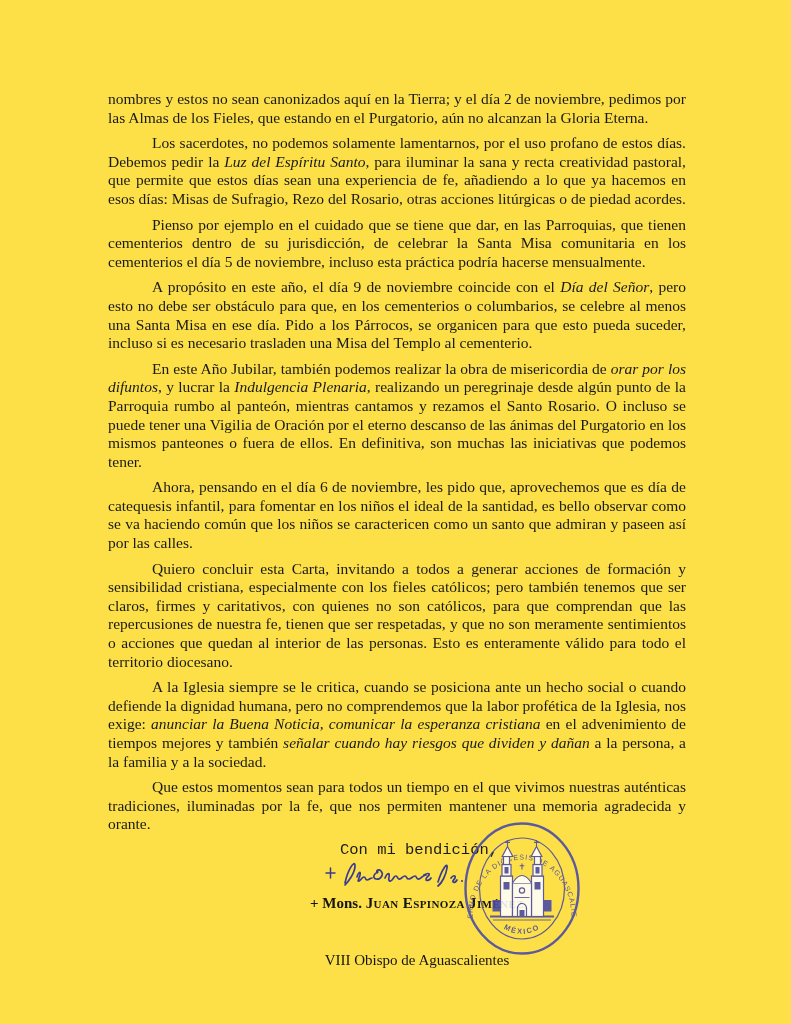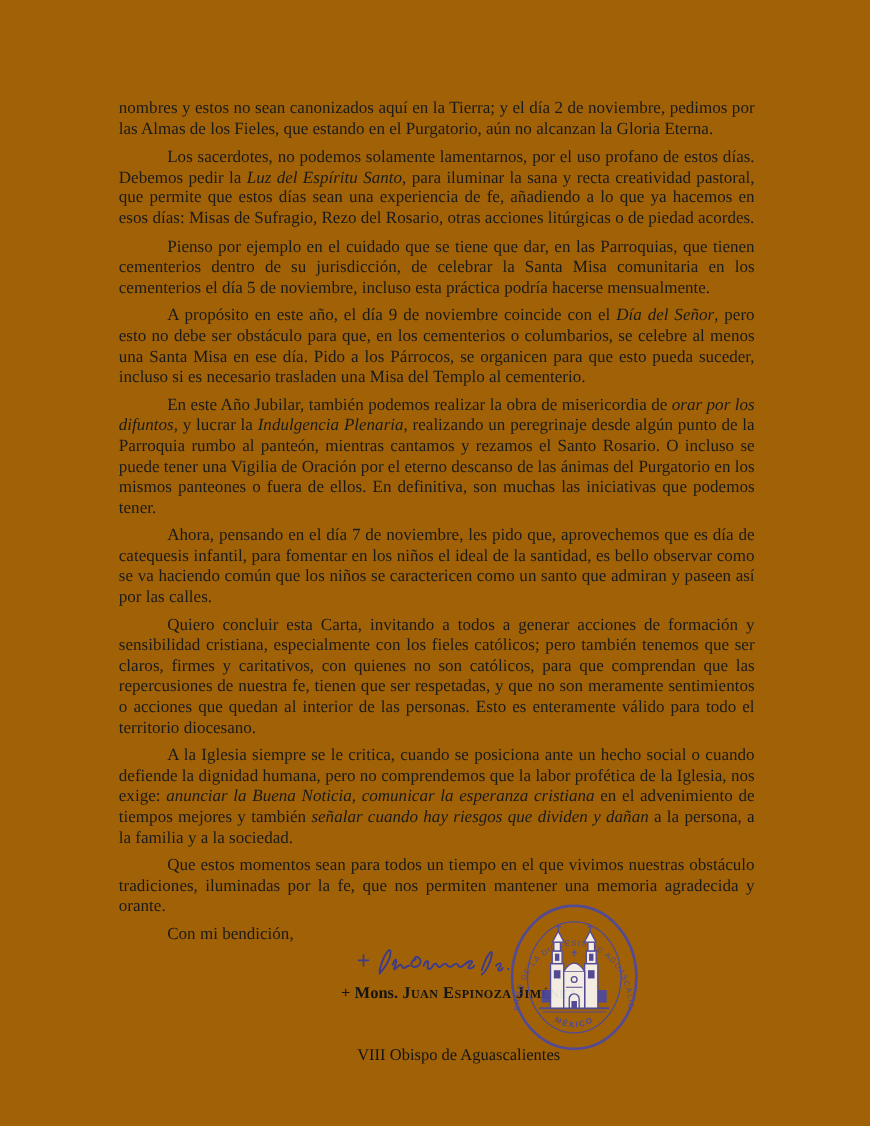--- a/index.html
+++ b/index.html
@@ -1,33 +1,33 @@
 <!DOCTYPE html>
 <html><head>
 <meta charset="utf-8">
 <style>
   html,body{margin:0;padding:0;background:#888;}
   .page{
     position:relative;
     width:791px;height:1024px;
-    background:#a16207;
+    background:#fde047;
     overflow:hidden;
     font-family:"Liberation Serif", serif;
   }
   .body-text{
     position:absolute;
     left:108px;top:90px;width:578px;
     font-size:15.5px;line-height:18.6px;
     color:#1a1a1a;
     text-align:justify;
   }
   .para{margin:0 0 7px 0;text-indent:44px;}
   .para.no-indent{text-indent:0;}
   .para i{}
-  .closing{margin-top:4px;text-align:left;}
+  .closing{margin-top:4px;text-align:center;font-family:Liberation Mono, monospace;}
   .sig-script{position:absolute;left:314px;top:851px;width:156px;height:44px;}
   .sig-lines{
     position:absolute;left:252px;top:893px;width:330px;
     text-align:center;color:#141414;
   }
   .sig-name{
     font-size:15px;font-weight:bold;line-height:21px;
     white-space:nowrap;
   }
   .sig-name .caps{font-variant:small-caps;letter-spacing:.4px;}
@@ -39,24 +39,24 @@
 
 <div class="page">
 
   <div class="body-text">
     <div id="paragraphs-slot">
         <p class="para no-indent"><span>nombres y estos no sean canonizados aquí en la Tierra; y el día 2 de noviembre, pedimos por las Almas de los Fieles, que estando en el Purgatorio, aún no alcanzan la Gloria Eterna.</span></p>
         <p class="para"><span>Los sacerdotes, no podemos solamente lamentarnos, por el uso profano de estos días. Debemos pedir la </span><i>Luz del Espíritu Santo</i><span>, para iluminar la sana y recta creatividad pastoral, que permite que estos días sean una experiencia de fe, añadiendo a lo que ya hacemos en esos días: Misas de Sufragio, Rezo del Rosario, otras acciones litúrgicas o de piedad acordes.</span></p>
         <p class="para"><span>Pienso por ejemplo en el cuidado que se tiene que dar, en las Parroquias, que tienen cementerios dentro de su jurisdicción, de celebrar la Santa Misa comunitaria en los cementerios el día 5 de noviembre, incluso esta práctica podría hacerse mensualmente.</span></p>
         <p class="para"><span>A propósito en este año, el día 9 de noviembre coincide con el </span><i>Día del Señor</i><span>, pero esto no debe ser obstáculo para que, en los cementerios o columbarios, se celebre al menos una Santa Misa en ese día. Pido a los Párrocos, se organicen para que esto pueda suceder, incluso si es necesario trasladen una Misa del Templo al cementerio.</span></p>
         <p class="para"><span>En este Año Jubilar, también podemos realizar la obra de misericordia de </span><i>orar por los difuntos</i><span>, y lucrar la </span><i>Indulgencia Plenaria</i><span>, realizando un peregrinaje desde algún punto de la Parroquia rumbo al panteón, mientras cantamos y rezamos el Santo Rosario. O incluso se puede tener una Vigilia de Oración por el eterno descanso de las ánimas del Purgatorio en los mismos panteones o fuera de ellos. En definitiva, son muchas las iniciativas que podemos tener.</span></p>
-        <p class="para"><span>Ahora, pensando en el día 7 de noviembre, les pido que, aprovechemos que es día de catequesis infantil, para fomentar en los niños el ideal de la santidad, es bello observar como se va haciendo común que los niños se caractericen como un santo que admiran y paseen así por las calles.</span></p>
+        <p class="para"><span>Ahora, pensando en el día 6 de noviembre, les pido que, aprovechemos que es día de catequesis infantil, para fomentar en los niños el ideal de la santidad, es bello observar como se va haciendo común que los niños se caractericen como un santo que admiran y paseen así por las calles.</span></p>
         <p class="para"><span>Quiero concluir esta Carta, invitando a todos a generar acciones de formación y sensibilidad cristiana, especialmente con los fieles católicos; pero también tenemos que ser claros, firmes y caritativos, con quienes no son católicos, para que comprendan que las repercusiones de nuestra fe, tienen que ser respetadas, y que no son meramente sentimientos o acciones que quedan al interior de las personas. Esto es enteramente válido para todo el territorio diocesano.</span></p>
         <p class="para"><span>A la Iglesia siempre se le critica, cuando se posiciona ante un hecho social o cuando defiende la dignidad humana, pero no comprendemos que la labor profética de la Iglesia, nos exige: </span><i>anunciar la Buena Noticia</i><span>, </span><i>comunicar la esperanza cristiana</i><span> en el advenimiento de tiempos mejores y también </span><i>señalar cuando hay riesgos que dividen y dañan</i><span> a la persona, a la familia y a la sociedad.</span></p>
-        <p class="para"><span>Que estos momentos sean para todos un tiempo en el que vivimos nuestras obstáculo tradiciones, iluminadas por la fe, que nos permiten mantener una memoria agradecida y orante.</span></p>
+        <p class="para"><span>Que estos momentos sean para todos un tiempo en el que vivimos nuestras auténticas tradiciones, iluminadas por la fe, que nos permiten mantener una memoria agradecida y orante.</span></p>
       </div>
     <p class="para closing">Con mi bendición,</p>
   </div>
 
   <svg class="sig-script" viewBox="0 0 156 44" aria-hidden="true">
     <g fill="none" stroke="#3a3a90" stroke-width="1.7" stroke-linecap="round" stroke-linejoin="round">
       <path d="M12 22 h9 M16.5 17 v10" stroke-width="1.5"></path>
       <path d="M31 32 C34 18 41 8 41 15 C41 22 34 31 31 34"></path>
       <path d="M43 26 c1-4 4-7 3-2 c-1 4-3 7-1 6 c2-1 3-4 5-4 c2 0 1 3 3 3 c2 0 3-2 5-2"></path>
       <path d="M64 21 c-4 1-6 6-2 7 c5 1 8-5 5-8 c-2-2-5-1-4 2"></path>

